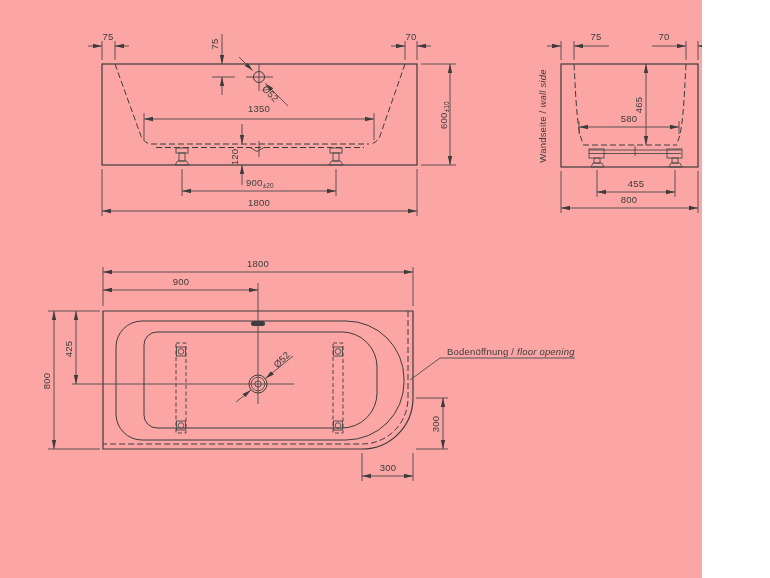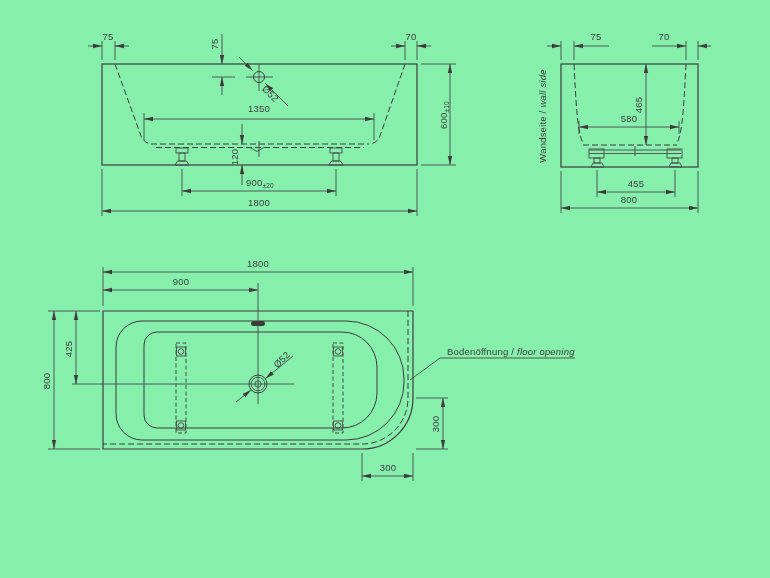--- a/index.html
+++ b/index.html
@@ -1,16 +1,16 @@
 <!DOCTYPE html>
 <html><head>
 <meta charset="utf-8">
 <style>
   html,body { margin:0; padding:0; background:#ffffff; }
-  .stage { position:relative; width:770px; height:578px; background:#86efac; overflow:hidden; }
+  .stage { position:relative; width:702px; height:578px; background:#fca5a5; overflow:hidden; }
   svg { position:absolute; left:0; top:0; }
   svg text {
     font-family:"Liberation Sans","DejaVu Sans",sans-serif;
     font-size:9.5px; fill:#3c3c3c; letter-spacing:0.2px;
   }
   .tol { font-size:6.5px; }
   .it  { font-style:italic; }
   .ln    { stroke:#3c3c3c; stroke-width:1.2; fill:none; stroke-linecap:butt; }
   .thin  { stroke:#4a4a4a; stroke-width:0.9; fill:none; }
   .dash  { stroke:#3c3c3c; stroke-width:1; fill:none; stroke-dasharray:6 3; }

